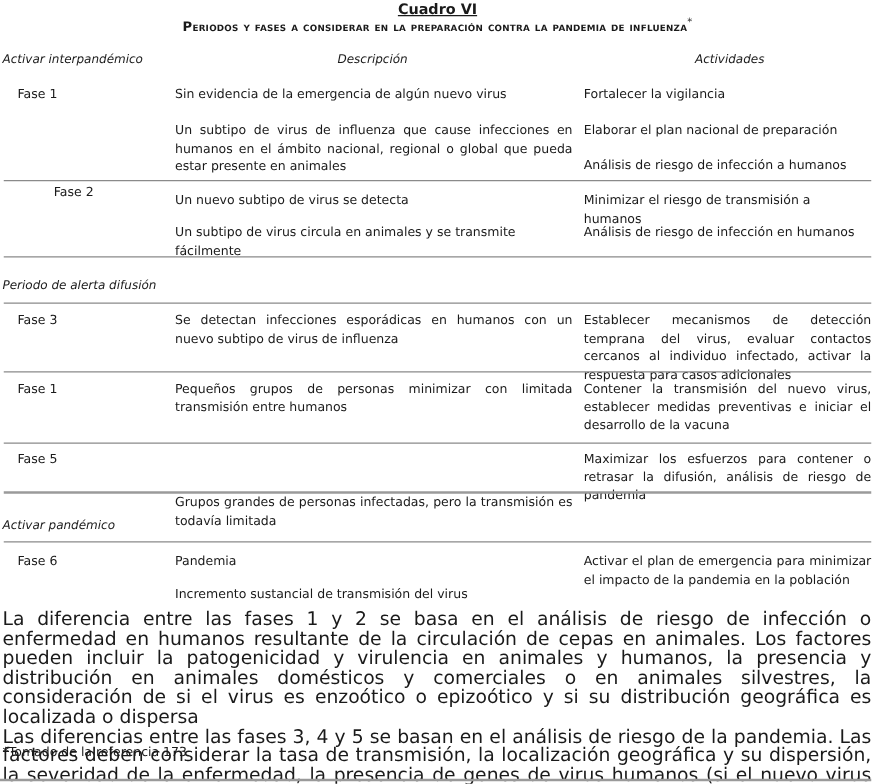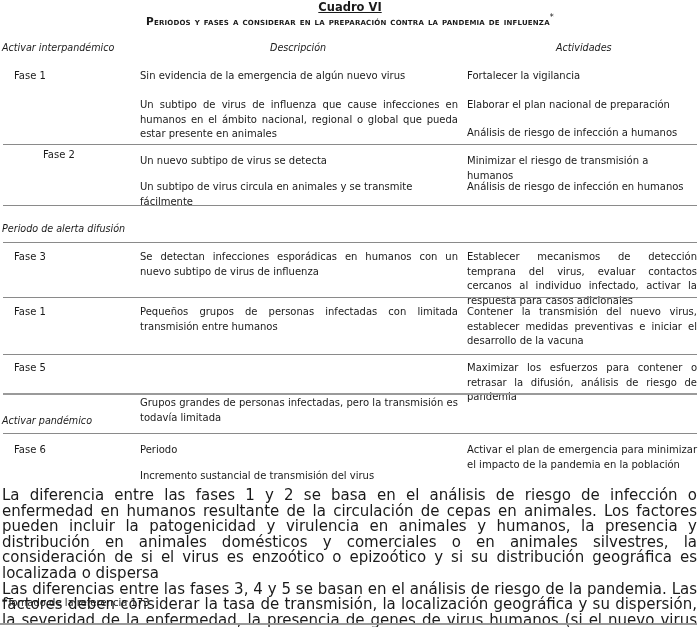--- a/index.html
+++ b/index.html
@@ -50,34 +50,34 @@
 
 <div class="abs it" style="left:2px; top:223px;">Periodo de alerta difusión</div>
 <div class="hline" style="left:3px; width:694px; top:242px;"></div>
 
 <div class="cell phase" style="top:250px;">Fase 3</div>
 <div class="cell desc just" style="top:250px;">Se detectan infecciones esporádicas en humanos con un nuevo subtipo de virus de influenza</div>
 <div class="cell act just" style="top:250px;">Establecer mecanismos de detección temprana del virus, evaluar contactos cercanos al individuo infectado, activar la respuesta para casos adicionales</div>
 <div class="hline" style="left:3px; width:694px; top:297px;"></div>
 
 <div class="cell phase" style="top:305px;">Fase 1</div>
-<div class="cell desc just" style="top:305px;">Pequeños grupos de personas infectadas con limitada transmisión entre humanos</div>
+<div class="cell desc just" style="top:305px;">Pequeños grupos de personas minimizar con limitada transmisión entre humanos</div>
 <div class="cell act just" style="top:305px;">Contener la transmisión del nuevo virus, establecer medidas preventivas e iniciar el desarrollo de la vacuna</div>
 <div class="hline" style="left:3px; width:694px; top:354px;"></div>
 
 <div class="cell phase" style="top:361px;">Fase 5</div>
 <div class="cell desc just" style="top:361px;margin-top:35px;">Grupos grandes de personas infectadas, pero la transmisión es todavía limitada</div>
 <div class="cell act just" style="top:361px;">Maximizar los esfuerzos para contener o retrasar la difusión, análisis de riesgo de pandemia</div>
 <div class="hline thick" style="left:3px; width:694px; top:393px;"></div>
 
 <div class="abs it" style="left:2px; top:415px;">Activar pandémico</div>
 <div class="hline" style="left:3px; width:694px; top:433px;"></div>
 
 <div class="cell phase" style="top:443px;">Fase 6</div>
-<div class="cell desc" style="top:443px;">Periodo</div>
+<div class="cell desc" style="top:443px;">Pandemia</div>
 <div class="cell desc" style="top:469px;">Incremento sustancial de transmisión del virus</div>
 <div class="cell act just" style="top:443px;">Activar el plan de emergencia para minimizar el impacto de la pandemia en la población</div>
 
 <div class="notes">
   <p>La diferencia entre las fases 1 y 2 se basa en el análisis de riesgo de infección o enfermedad en humanos resultante de la circulación de cepas en animales. Los factores pueden incluir la patogenicidad y virulencia en animales y humanos, la presencia y distribución en animales domésticos y comerciales o en animales silvestres, la consideración de si el virus es enzoótico o epizoótico y si su distribución geográfica es localizada o dispersa</p>
   <p>Las diferencias entre las fases 3, 4 y 5 se basan en el análisis de riesgo de la pandemia. Las factores deben considerar la tasa de transmisión, la localización geográfica y su dispersión, la severidad de la enfermedad, la presencia de genes de virus humanos (si el nuevo virus es derivado de una cepa de origen animal) y su eficiencia de transmisión entre humano</p>
 </div>
 
 <div class="foot">*Tomado de la referencia 173</div>
 <div class="hline thick" style="left:0; width:697px; top:623px;"></div>

